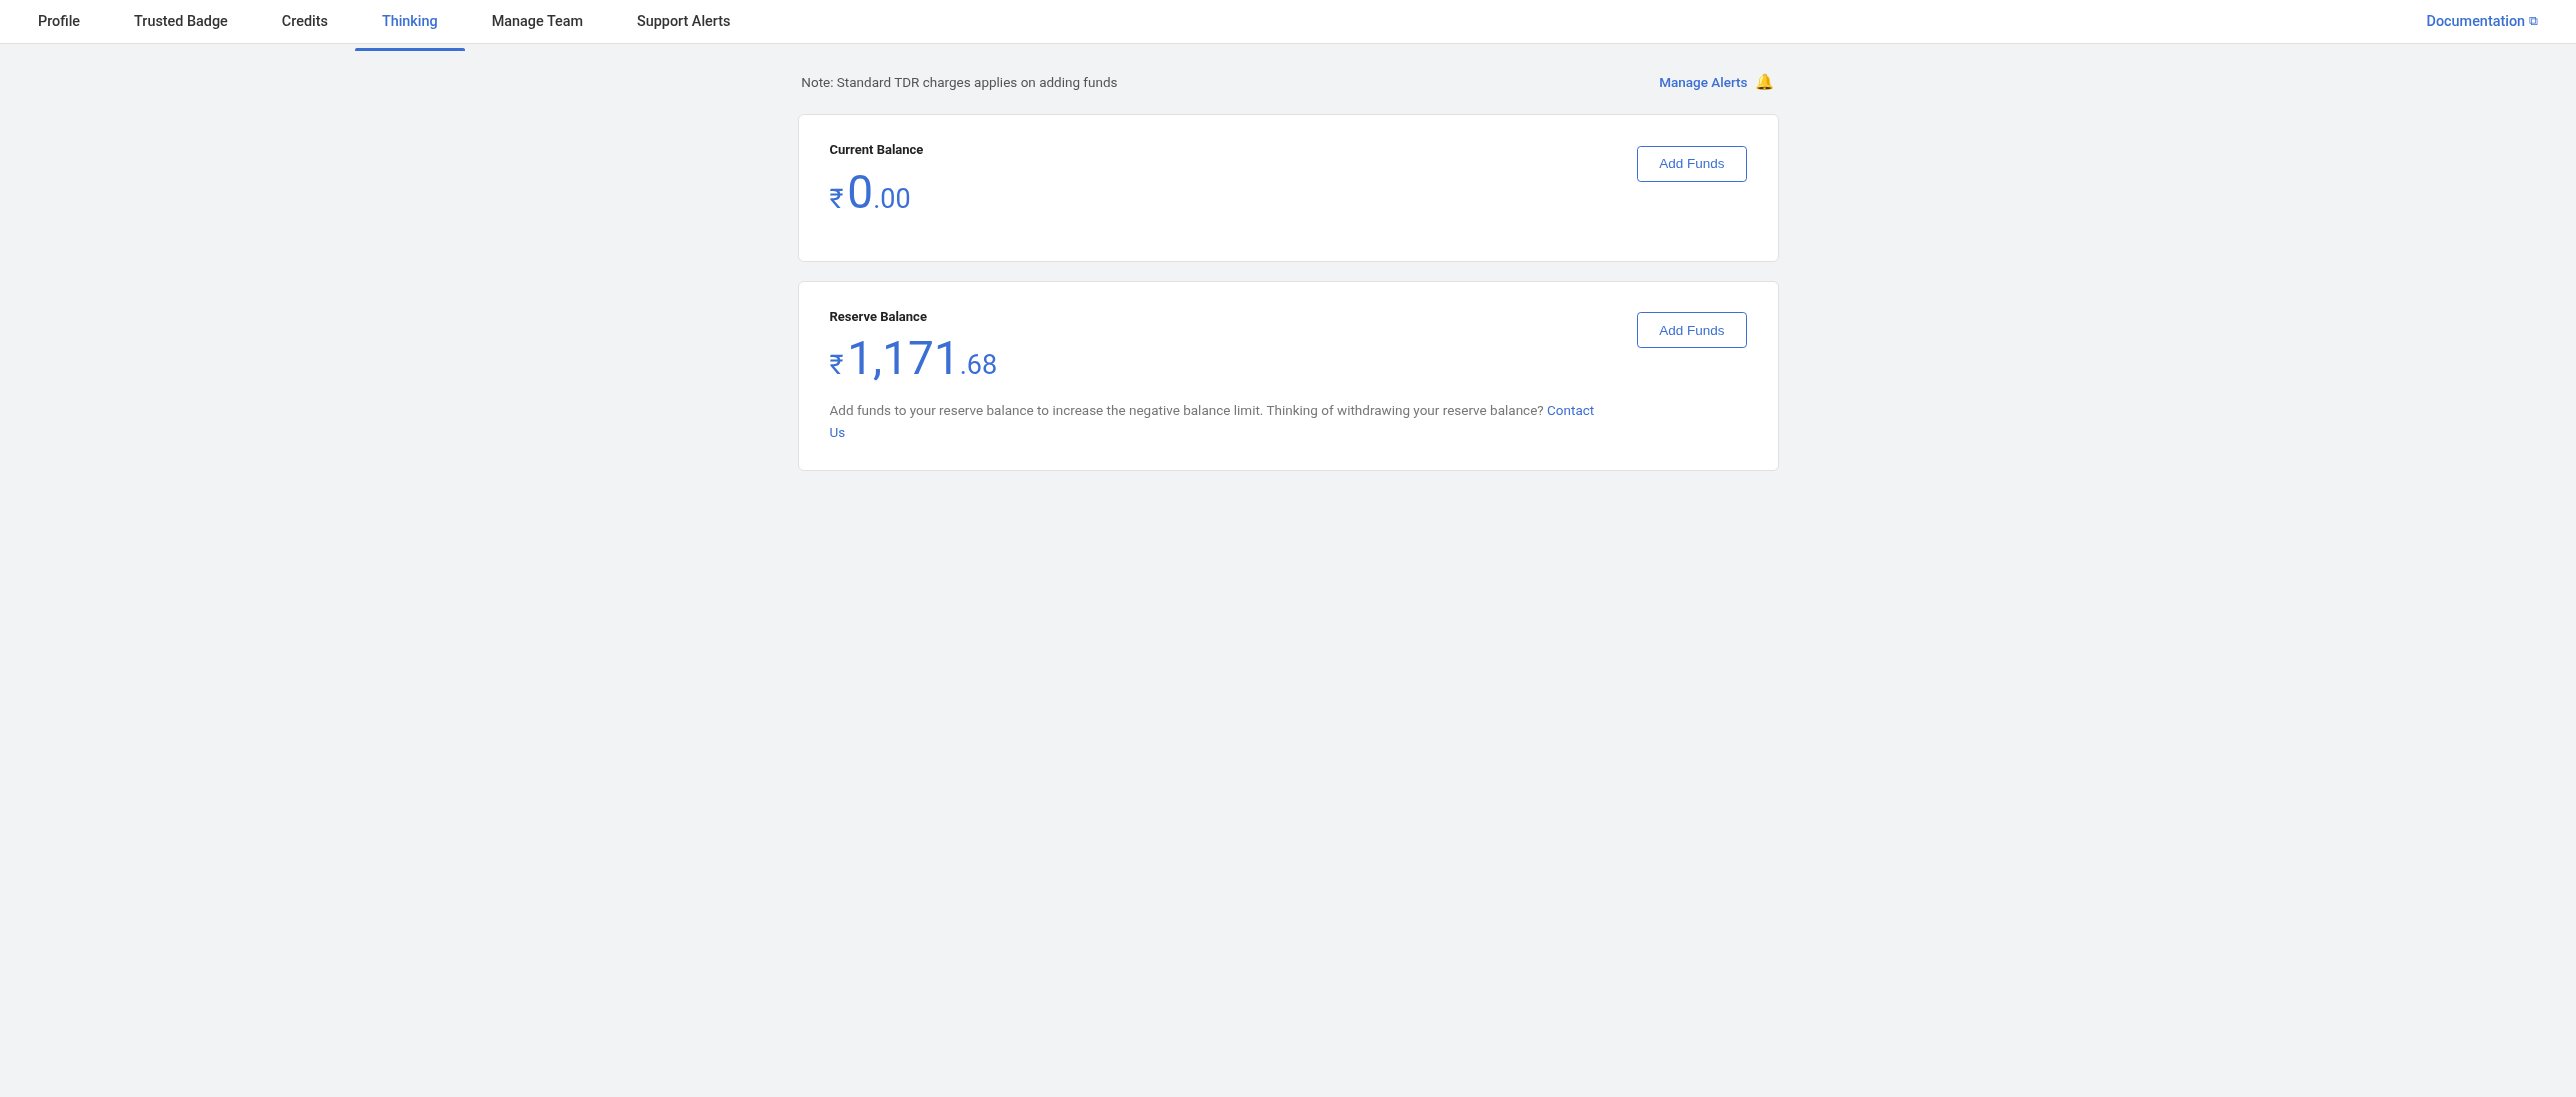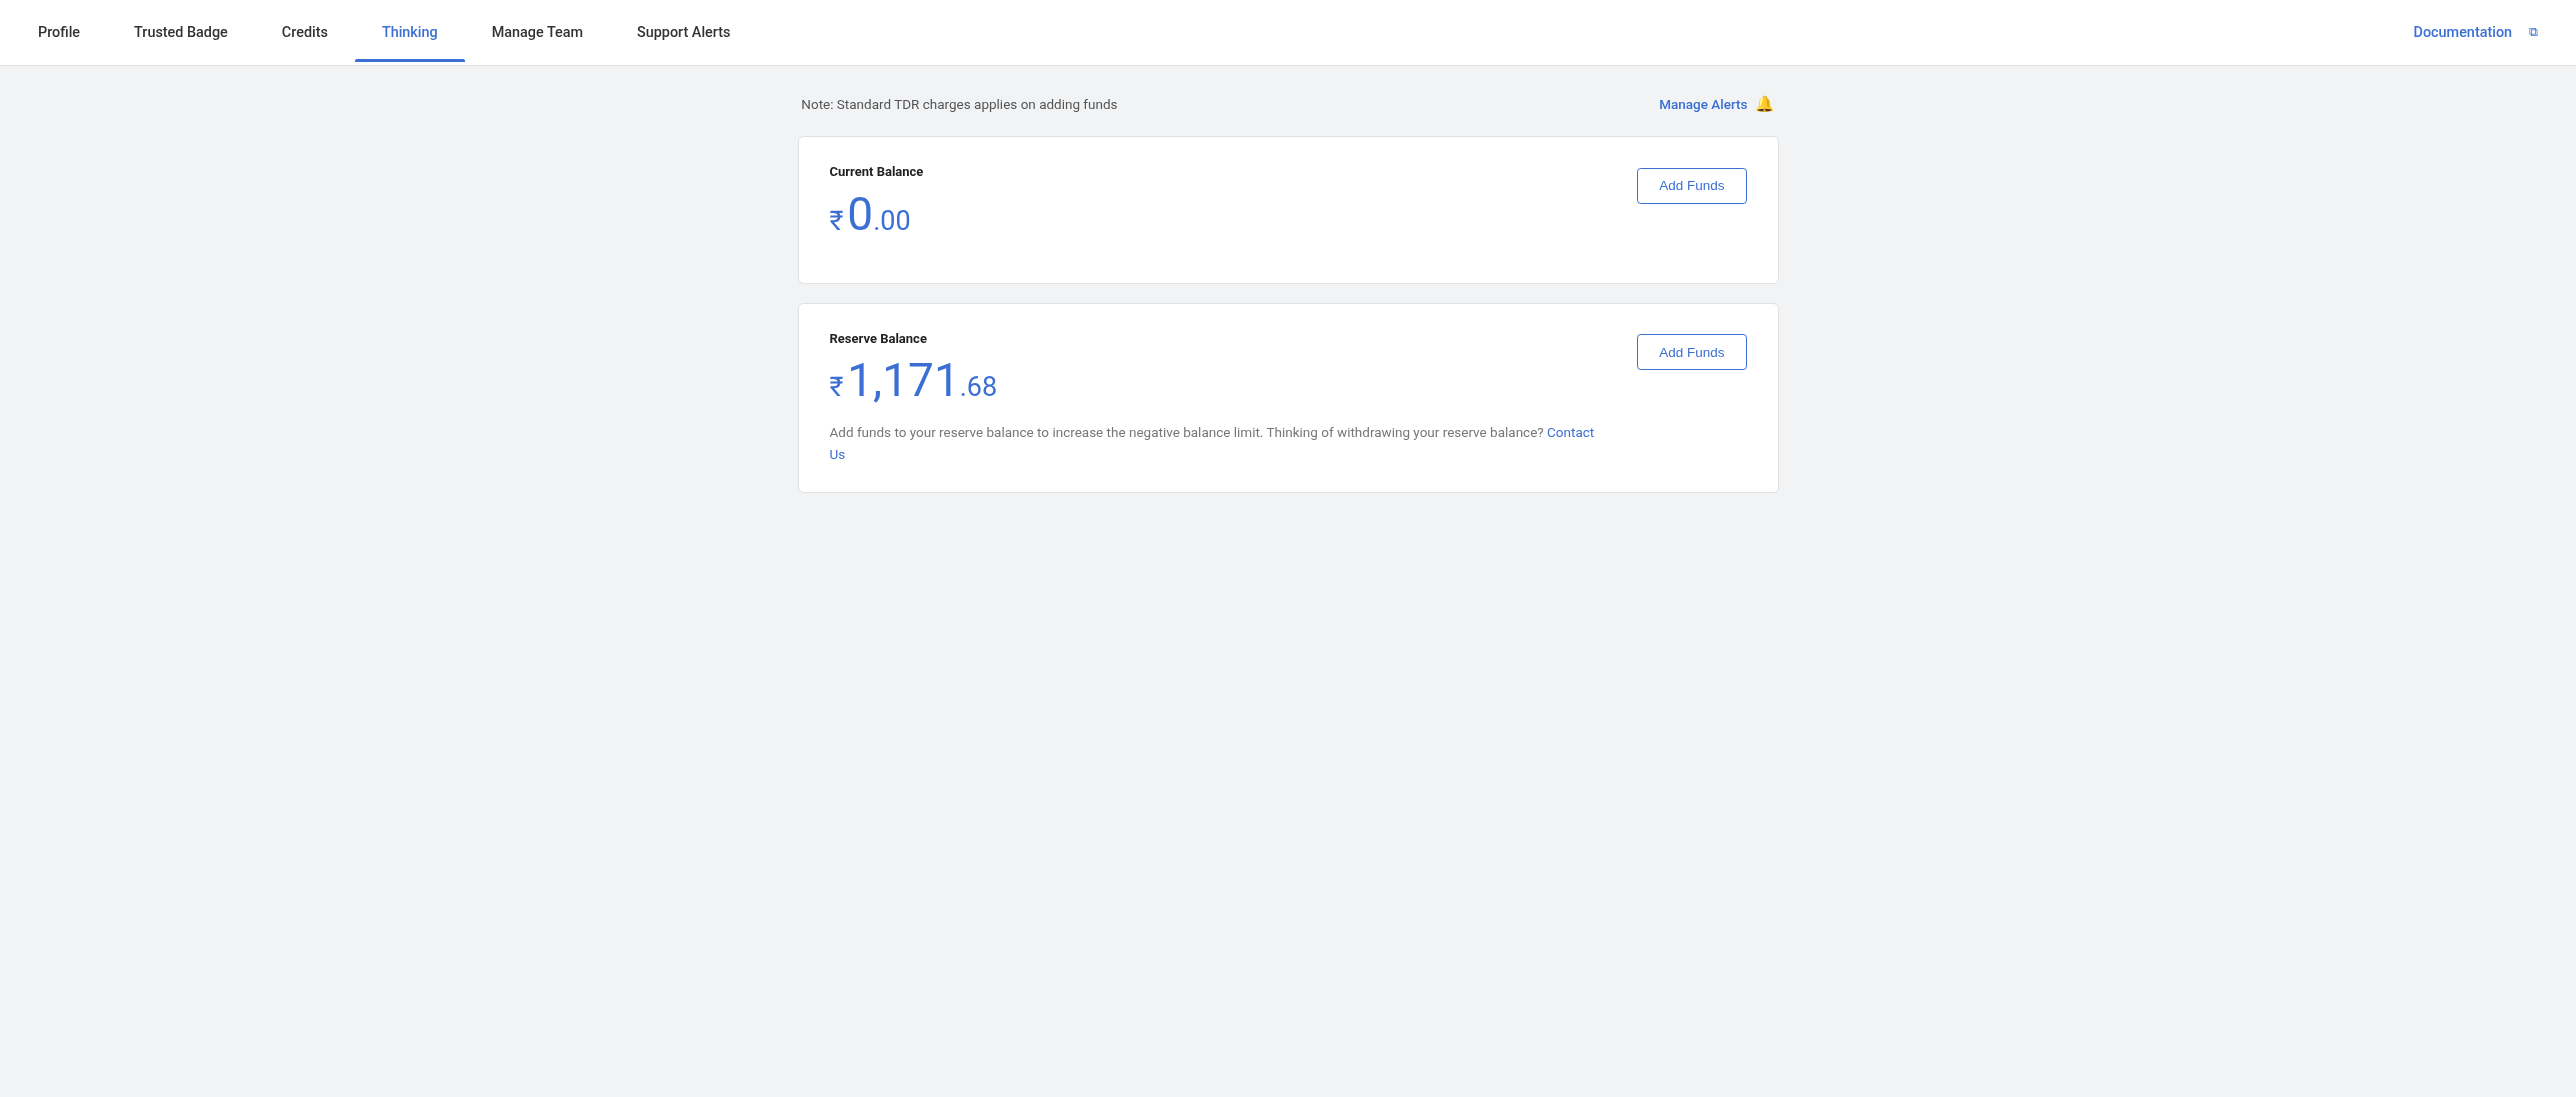--- a/index.html
+++ b/index.html
@@ -15,21 +15,21 @@
       min-height: 100vh;
     }
 
     
     .navbar {
       background-color: #ffffff;
       border-bottom: 1px solid #e0e0e0;
       display: flex;
       align-items: center;
       padding: 12px 38px;
-      height: 66px;
+      height: 44px;
       position: relative;
     }
 
     .nav-items {
       display: flex;
       align-items: center;
       gap: 0;
       flex: 1;
     }
 
@@ -72,21 +72,21 @@
       margin-left: auto;
     }
 
     .documentation-link {
       color: #3b6fd4;
       font-size: 14.4px;
       font-weight: 500;
       text-decoration: none;
       display: flex;
       align-items: flex-start;
-      gap: 17px;
+      gap: 4px;
       cursor: pointer;
     }
 
     .external-icon {
       font-size: 12.5px;
     }
 
     
     .main-content {
       padding: 29px 38px;

